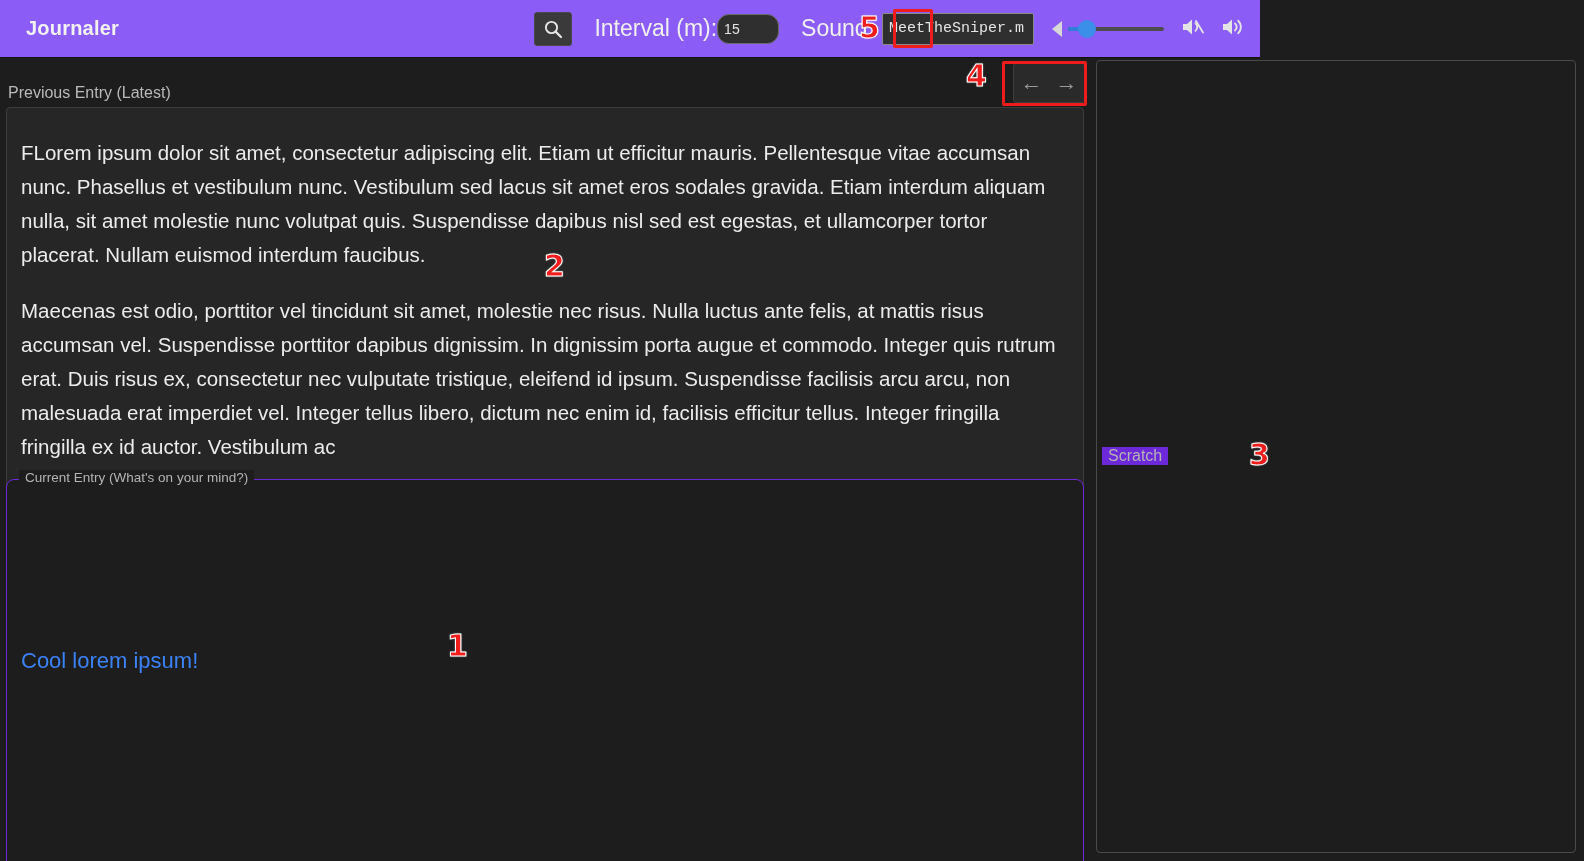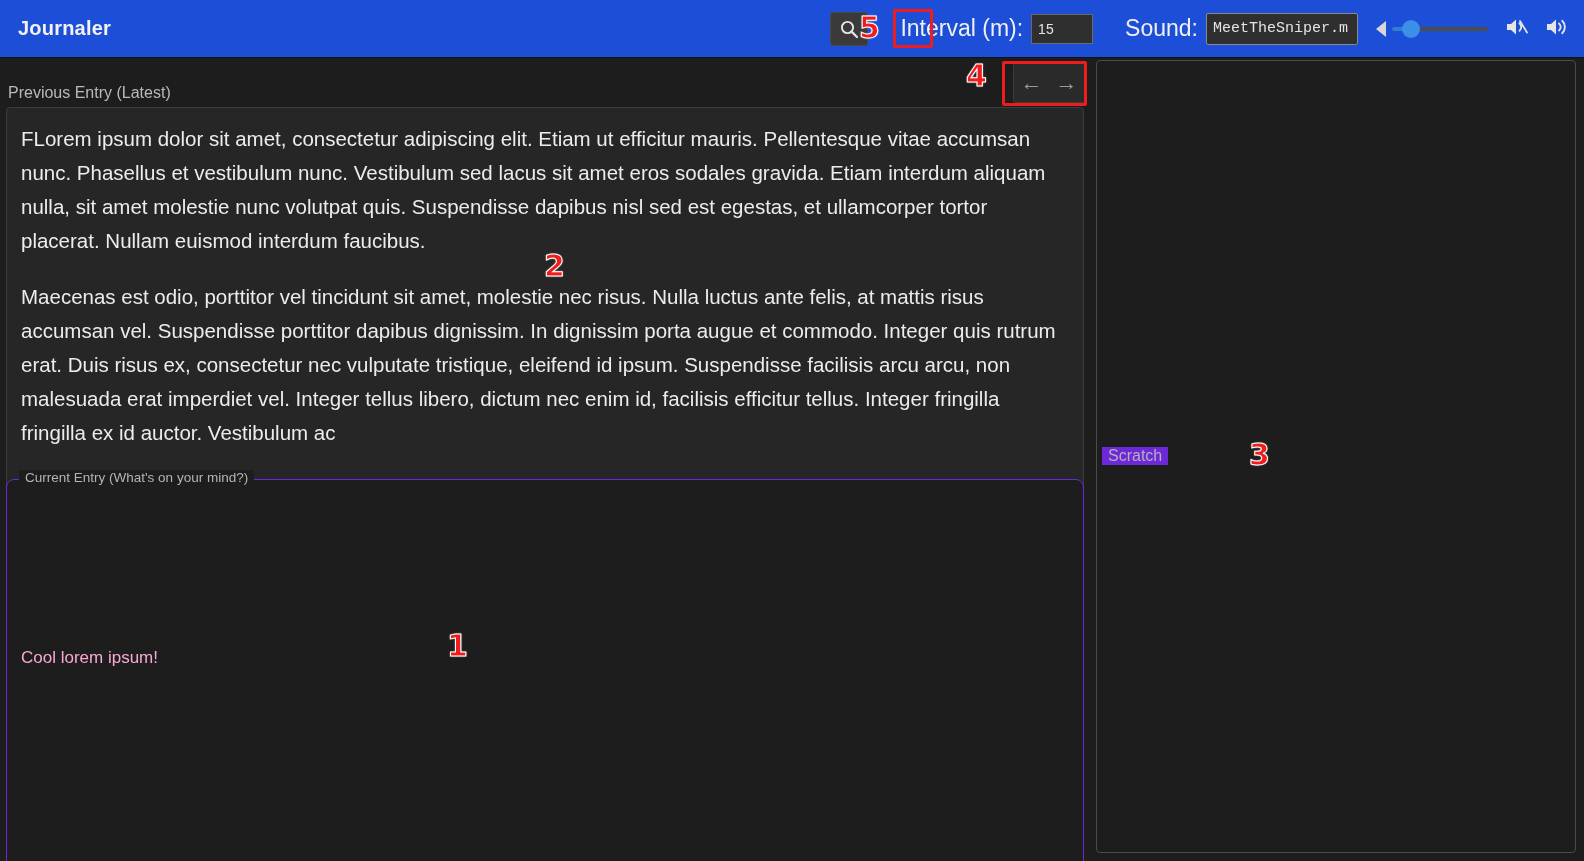--- a/index.html
+++ b/index.html
@@ -18,26 +18,27 @@
     width: 1584px;
     height: 861px;
     background: #1d1d1d;
     color: #e8e8e8;
   }
 
   
   .topbar {
     position: absolute;
     left: 0; top: 0;
-    width: 1584px;
+    width: 1260px;
     height: 58px;
-    background: #1d4ed8;
+    background: #8b5cf6;
     display: flex;
     align-items: center;
     border-bottom: 1px solid #111;
+    padding-left: 8px;
   }
   .app-title {
     font-size: 20px;
     font-weight: bold;
     color: #f2f2f2;
     margin-left: 18px;
     letter-spacing: 0.2px;
   }
   .topbar-right {
     margin-left: auto;
@@ -56,30 +57,29 @@
     display: flex;
     align-items: center;
     justify-content: center;
     cursor: pointer;
   }
   .search-btn svg { display: block; }
 
   .field-label {
     font-size: 23px;
     color: #f0f0f0;
-    margin-left: 32px;
+    margin-left: 22px;
     white-space: nowrap;
   }
   .interval-input {
     width: 62px;
     height: 30px;
-    margin-left: 8px;
     background: #2f2f2f;
     border: 1px solid #6a6a6a;
-    border-radius: 0;
+    border-radius: 12px;
     color: #e4e4e4;
     font-size: 14px;
     font-family: "Liberation Sans", sans-serif;
     padding: 2px 6px;
   }
   .sound-input {
     width: 152px;
     height: 32px;
     margin-left: 8px;
     background: #2f2f2f;
@@ -166,21 +166,21 @@
 
   .prev-entry {
     position: absolute;
     left: 6px;
     top: 107px;
     width: 1078px;
     height: 396px;
     background: #262626;
     border: 1px solid #3c3c3c;
     border-radius: 4px;
-    padding: 14px 14px 0 14px;
+    padding: 28px 14px 0 14px;
     overflow: hidden;
   }
   .prev-entry p {
     margin: 0 0 22px 0;
     font-size: 20.5px;
     line-height: 34px;
     color: #ececec;
   }
 
   .current-wrap {
@@ -199,22 +199,22 @@
     top: -10px;
     background: #1d1d1d;
     padding: 0 6px;
     font-size: 13.5px;
     color: #b4b4b4;
   }
   .current-text {
     position: absolute;
     left: 14px;
     top: 168px;
-    font-size: 17px;
-    color: #f9a8d4;
+    font-size: 22px;
+    color: #3b82f6;
   }
 
   
   .scratch-wrap {
     position: absolute;
     left: 1096px;
     top: 60px;
     width: 480px;
     height: 793px;
     border: 1px solid #4a4a4a;

